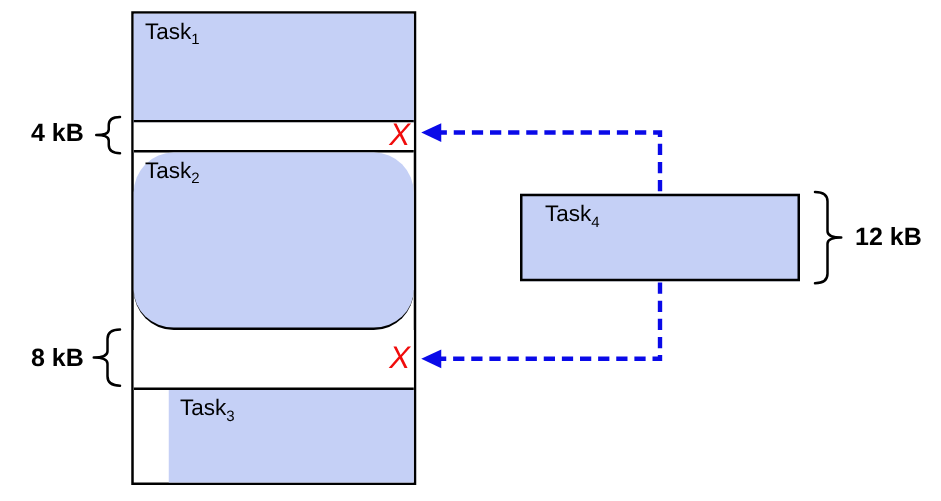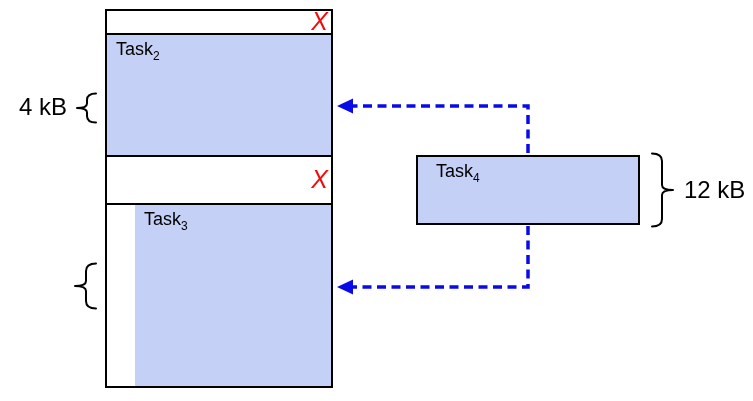--- a/index.html
+++ b/index.html
@@ -36,21 +36,21 @@
     border-bottom: 2px solid var(--border, #000);
   }
   .task-label {
     font-size: 18px;
     color: #000;
     line-height: 1.1;
   }
   .task-label sub { font-size: 12px; line-height: 0; }
   #block-task1 { height: 87px; }
   #block-gap1  { height: 24px; }
-  #block-task2 { height: 122px; }
+  #block-task2 { height: 142px; border-radius: 32px; }
   #block-gap2  { height: 48px; }
   #block-task3 { flex: 1; border-bottom: none; margin-left: 28px; }
   .reject-x {
     position: absolute;
     right: 3px;
     top: 50%;
     transform: translateY(-52%);
     color: var(--reject, #f00c0c);
     font-size: 25px;
     font-style: italic;
@@ -63,24 +63,25 @@
     left: 416px; top: 155px;
     width: 224px; height: 70px;
     box-sizing: border-box;
     background: var(--block-fill, #c5d0f6);
     border: 2px solid var(--border, #000);
     padding: 5px 0 0 18px;
   }
   
   .size-label {
     position: absolute;
-    font-size: 24px;
+    font-size: 20px;
     color: #000;
     line-height: 24px;
     white-space: nowrap;
+    font-weight: bold;
   }
   #label-4kb  { left: 0;   top: 95px;  width: 67px; text-align: right; }
   #label-8kb  { left: 0;   top: 275px; width: 67px; text-align: right; }
   #label-12kb { left: 684px; top: 178px; text-align: right; }
   
   .overlay { position: absolute; pointer-events: none; }
   .brace-path {
     fill: none;
     stroke: var(--border, #000);
     stroke-width: 2;
@@ -94,39 +95,43 @@
     stroke-dasharray: 9 5.5;
   }
   .arrowhead { fill: var(--arrow, #0a0ae8); stroke: none; }
 </style>
 </head>
 <body>
 
 <div id="canvas">
 
   <div id="memory-column">
+    <div class="block task-block" id="block-task1">
+      <span class="task-label"><span>Task</span><sub>1</sub></span>
+    </div>
     <div class="block gap-block" id="block-gap1">
       <span class="reject-x">X</span>
     </div>
     <div class="block task-block" id="block-task2">
       <span class="task-label"><span>Task</span><sub>2</sub></span>
     </div>
     <div class="block gap-block" id="block-gap2">
       <span class="reject-x">X</span>
     </div>
     <div class="block task-block" id="block-task3">
       <span class="task-label"><span>Task</span><sub>3</sub></span>
     </div>
   </div>
 
   <div id="incoming-task-box">
     <span class="task-label"><span>Task</span><sub>4</sub></span>
   </div>
 
   <div class="size-label" id="label-4kb">4 kB</div>
+  <div class="size-label" id="label-8kb">8 kB</div>
   <div class="size-label" id="label-12kb">12 kB</div>
 
   <svg class="overlay" style="left:74px; top:92px;" width="24" height="32" viewBox="0 0 24 32">
     <path class="brace-path" d="M22 1.5 Q13 1.5 13 8 L13 11.5 Q13 16 3 16 Q13 16 13 20.5 L13 24 Q13 30.5 22 30.5"></path>
   </svg>
   <svg class="overlay" style="left:72px; top:262px;" width="26" height="48" viewBox="0 0 26 48">
     <path class="brace-path" d="M24 1.5 Q14 1.5 14 9 L14 19 Q14 24 3 24 Q14 24 14 29 L14 39 Q14 46.5 24 46.5"></path>
   </svg>
   <svg class="overlay" style="left:650px; top:152px;" width="26" height="76" viewBox="0 0 26 76">
     <path class="brace-path" d="M2 1.5 Q12 1.5 12 9 L12 33 Q12 38 23 38 Q12 38 12 43 L12 67 Q12 74.5 2 74.5"></path>

